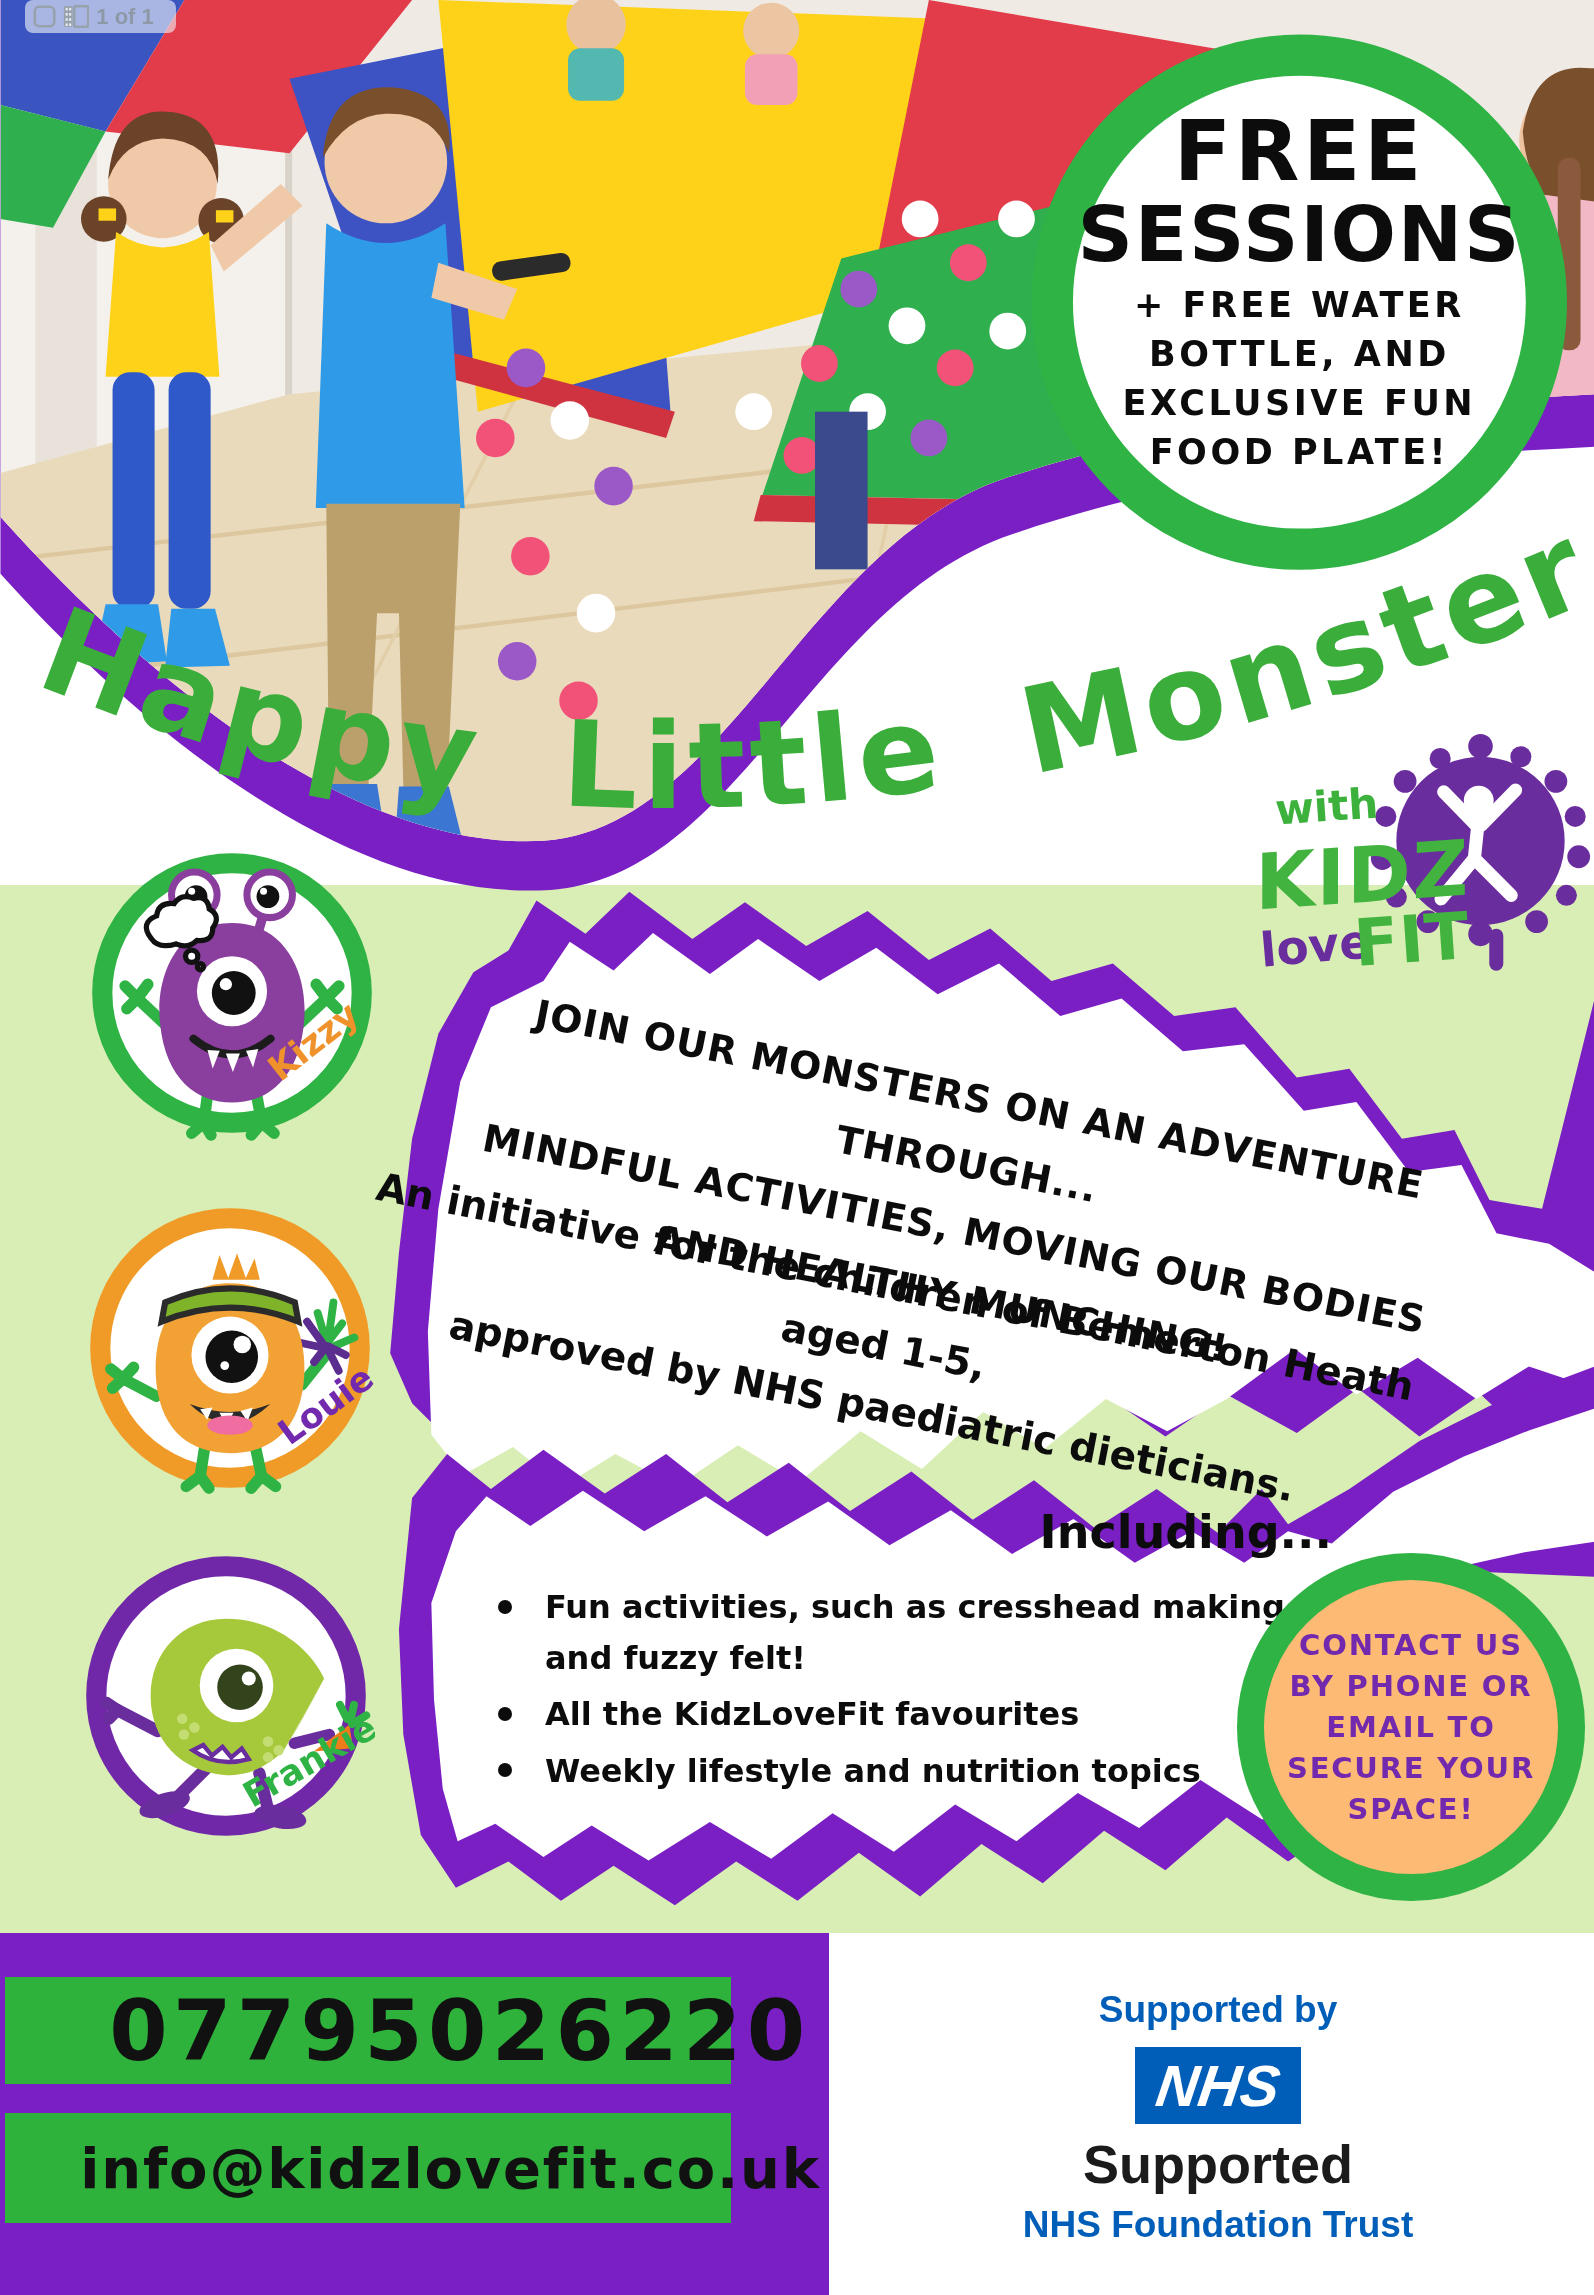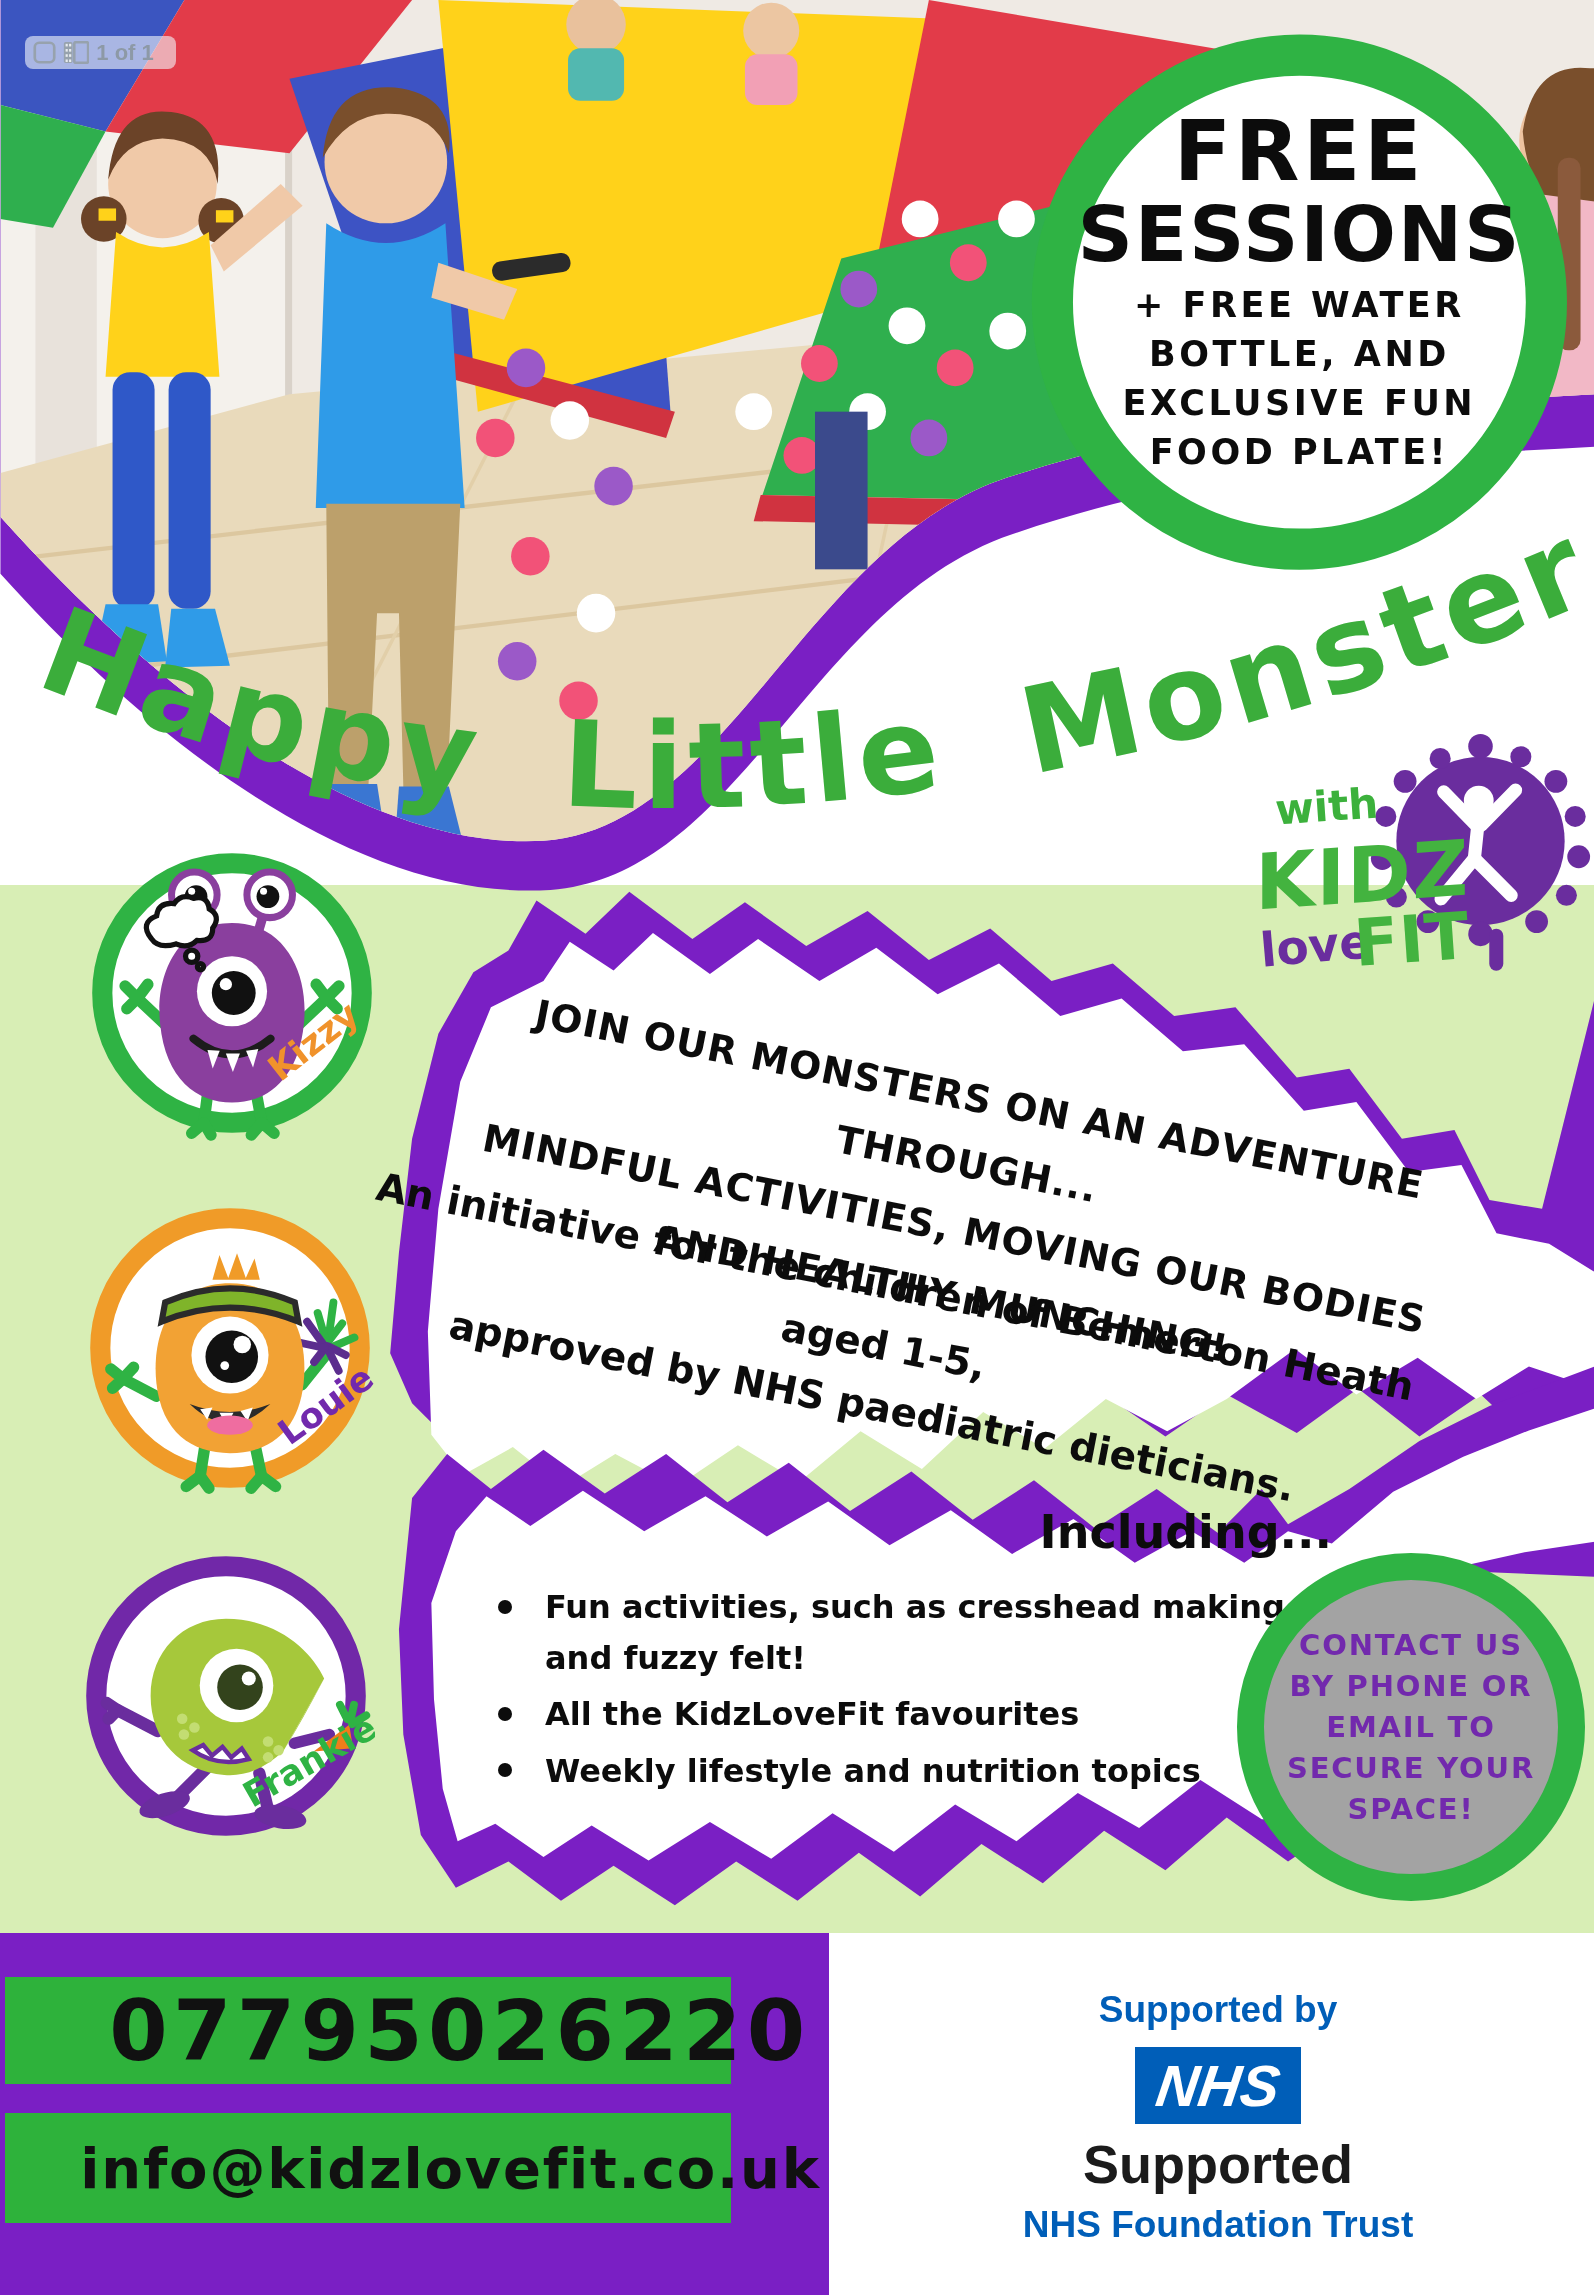--- a/index.html
+++ b/index.html
@@ -10,21 +10,21 @@
   #green-band{left:0;top:885px;width:1595px;height:1048px;background:#d8eeb5;}
   #footer-purple{left:0;top:1933px;width:829px;height:363px;background:#7a1fc4;}
   .green-bar{left:5.3px;width:726px;background:#2eb23b;display:flex;align-items:center;}
   #phone-bar{top:1977px;height:107px;}
   #email-bar{top:2113px;height:110px;}
   .bar-text{color:#111;font-weight:bold;letter-spacing:5.3px;white-space:nowrap;}
   #phone-text{font-size:84px;margin-left:44px;}
   #email-text{font-size:56px;letter-spacing:1.8px;margin-left:7px;}
   
   #page-indicator{left:24.5px;top:0;width:151px;height:33px;background:rgba(244,247,250,.6);
-      border-radius:8px;display:flex;align-items:center;gap:7px;padding:0 8.8px;box-sizing:border-box;margin-top:36px;}
+      border-radius:8px;display:flex;align-items:center;gap:7px;padding:0 8.8px;box-sizing:border-box;}
   #page-indicator span{color:#8d99a6;font-size:22px;font-weight:bold;
       font-family:"Liberation Sans",sans-serif;white-space:nowrap;}
   
   #title-svg{left:0;top:0;}
   
   .logo-word{position:absolute;font-weight:bold;}
   #logo-with{left:1275px;top:782px;color:#3cb13c;font-size:42px;transform:rotate(-4deg);}
   #logo-kidz{left:1255px;top:831px;color:#43b33f;font-size:77px;letter-spacing:1.8px;
              transform:rotate(-4deg) skewX(-4deg);}
   #logo-love{left:1260px;top:918px;color:#6a2d9e;font-size:47px;transform:rotate(-5deg);}
@@ -36,21 +36,21 @@
       text-align:center;color:#0c0c0c;font-weight:bold;font-size:39px;line-height:61px;}
   
   #including-box{left:456px;top:1505px;width:876px;color:#0c0c0c;}
   #including-title{text-align:right;font-weight:bold;font-size:46px;margin:0 0 23px 53px;}
   #including-box ul{list-style:none;margin:0;padding:0 0 0 35px;}
   #including-box li{position:relative;font-weight:bold;font-size:32px;line-height:51px;
       padding-left:54px;margin-bottom:5.3px;max-width:771px;}
   #including-box li::before{content:"";position:absolute;left:7px;top:17.5px;width:14px;height:14px;
       border-radius:50%;background:#0c0c0c;}
   
-  #contact-circle{left:1237px;top:1553px;width:294px;height:294px;background:#a3a3a3;
+  #contact-circle{left:1237px;top:1553px;width:294px;height:294px;background:#fdba74;
       border:27px solid #2fb344;border-radius:50%;display:flex;flex-direction:column;
       justify-content:center;text-align:center;color:#7229ad;font-weight:bold;
       font-size:29px;line-height:41px;letter-spacing:1.8px;}
   
   .monster-badge{width:298px;height:298px;}
   #badge-kizzy{left:83px;top:844px;}
   #badge-louie{left:81px;top:1199px;}
   #badge-frankie{left:77px;top:1547px;}
   
   #nhs-block{left:920px;top:1989px;width:596px;text-align:center;}

